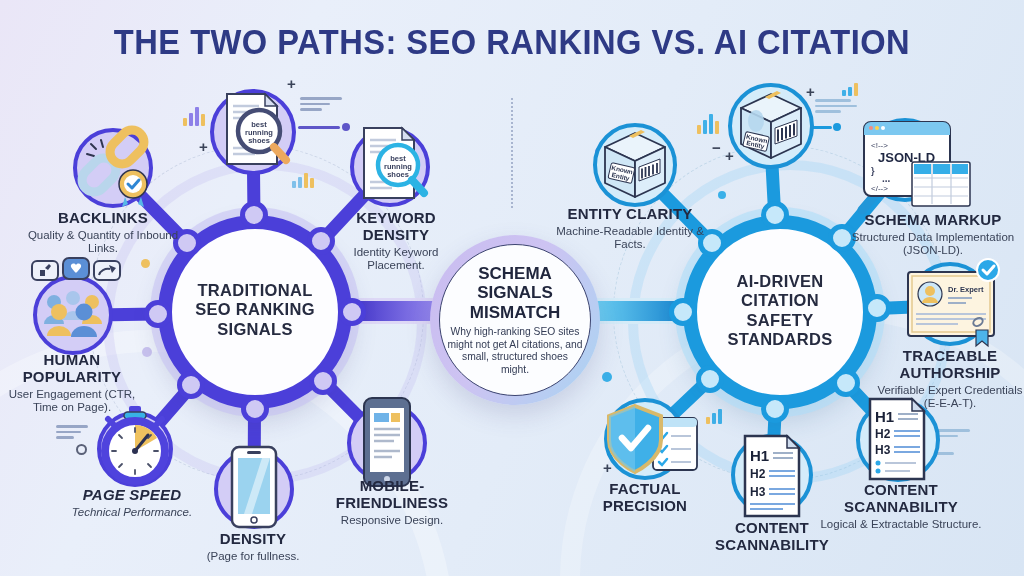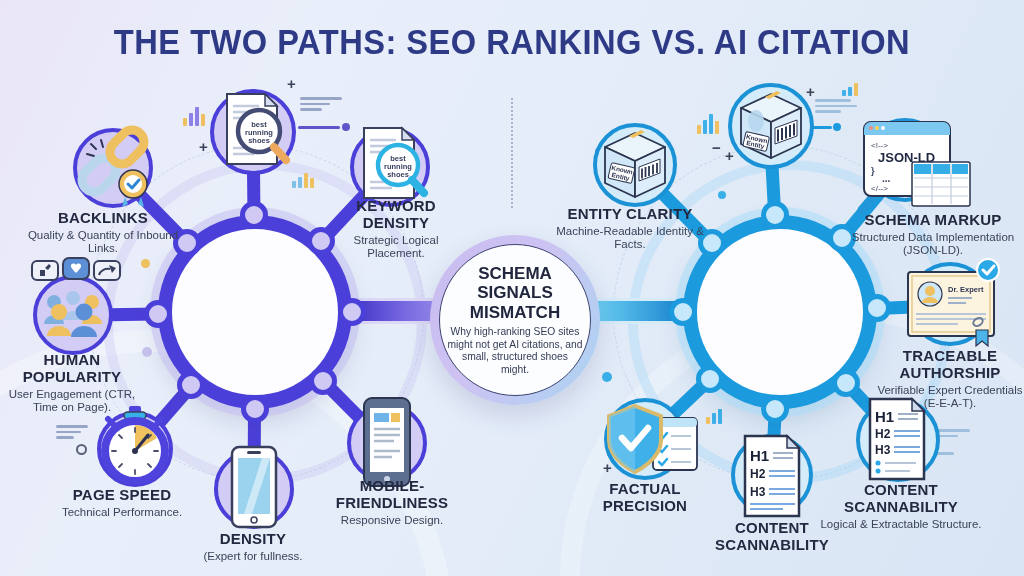--- a/index.html
+++ b/index.html
@@ -149,20 +149,21 @@
   <div class="node l" style="left:173px;top:229px;"></div>
   <div class="node l" style="left:240px;top:201px;"></div>
   <div class="node l" style="left:307px;top:227px;"></div>
   <div class="node l" style="left:144px;top:300px;"></div>
   <div class="node l" style="left:177px;top:371px;"></div>
   <div class="node l" style="left:241px;top:395px;"></div>
   <div class="node l" style="left:309px;top:367px;"></div>
   <div class="node l" style="left:338px;top:298px;"></div>
 
   <div class="hub l"></div>
+  <div class="hub-title" style="left:180px;top:281px;width:150px;">TRADITIONAL SEO RANKING SIGNALS</div>
 
   <div class="sat l" style="left:73px;top:128px;width:80px;height:80px;"></div>
   <div class="sat l" style="left:210px;top:89px;width:86px;height:86px;"></div>
   <div class="sat l" style="left:350px;top:127px;width:80px;height:80px;"></div>
   <div class="sat l" style="left:33px;top:275px;width:80px;height:80px;"></div>
   <div class="sat l" style="left:97px;top:411px;width:76px;height:76px;"></div>
   <div class="sat l" style="left:214px;top:449px;width:80px;height:80px;"></div>
   <div class="sat l" style="left:347px;top:403px;width:80px;height:80px;"></div>
 
   <svg class="icon" style="left:67px;top:118px;" width="96" height="96" viewBox="0 0 96 96">
@@ -275,35 +276,35 @@
         <line x1="24" y1="55" x2="50" y2="55"></line>
       <line x1="24" y1="61" x2="42" y2="61"></line>
     </g>
     <circle cx="37" cy="83" r="3" fill="#cdd6e8"></circle>
   </svg>
 
   <div class="label" style="left:20px;top:210px;width:166px;">
     <div class="label-t">BACKLINKS</div>
     <div class="label-s">Quality &amp; Quantity of Inbound Links.</div>
   </div>
-  <div class="label" style="left:331px;top:198px;width:130px;">
+  <div class="label" style="left:331px;top:210px;width:130px;">
     <div class="label-t">KEYWORD DENSITY</div>
-    <div class="label-s">Strategic Logical Placement.</div>
+    <div class="label-s">Identity Keyword Placement.</div>
   </div>
   <div class="label" style="left:-3px;top:352px;width:150px;">
     <div class="label-t">HUMAN POPULARITY</div>
     <div class="label-s">User Engagement (CTR, Time on Page).</div>
   </div>
-  <div class="label" style="left:52px;top:487px;width:140px;">
+  <div class="label" style="left:62px;top:487px;width:140px;font-style:italic;">
     <div class="label-t">PAGE SPEED</div>
     <div class="label-s">Technical Performance.</div>
   </div>
   <div class="label" style="left:178px;top:531px;width:150px;">
     <div class="label-t">DENSITY</div>
-    <div class="label-s">(Expert for fullness.</div>
+    <div class="label-s">(Page for fullness.</div>
   </div>
   <div class="label" style="left:312px;top:478px;width:160px;">
     <div class="label-t">MOBILE-FRIENDLINESS</div>
     <div class="label-s">Responsive Design.</div>
   </div>
 
   <div class="bar-conn r"></div>
   <div class="cring">
     <div class="cinner">
       <div class="ctitle">SCHEMA SIGNALS MISMATCH</div>
@@ -322,20 +323,21 @@
   <div class="node r" style="left:698px;top:229px;"></div>
   <div class="node r" style="left:761px;top:201px;"></div>
   <div class="node r" style="left:828px;top:224px;"></div>
   <div class="node r" style="left:863px;top:294px;"></div>
   <div class="node r" style="left:696px;top:365px;"></div>
   <div class="node r" style="left:761px;top:395px;"></div>
   <div class="node r" style="left:832px;top:369px;"></div>
   <div class="node r" style="left:669px;top:298px;"></div>
 
   <div class="hub r"></div>
+  <div class="hub-title" style="left:710px;top:272px;width:140px;">AI-DRIVEN CITATION SAFETY STANDARDS</div>
 
   <div class="sat r" style="left:593px;top:123px;width:84px;height:84px;"></div>
   <div class="sat r" style="left:728px;top:83px;width:86px;height:86px;"></div>
   <div class="sat r" style="left:863px;top:118px;width:84px;height:84px;"></div>
   <div class="sat r" style="left:908px;top:262px;width:84px;height:84px;"></div>
   <div class="sat r" style="left:604px;top:398px;width:82px;height:82px;"></div>
   <div class="sat r" style="left:731px;top:434px;width:82px;height:82px;"></div>
   <div class="sat r" style="left:856px;top:398px;width:84px;height:84px;"></div>
 
   <svg class="icon" style="left:587px;top:115px;" width="96" height="96" viewBox="0 0 96 96">

